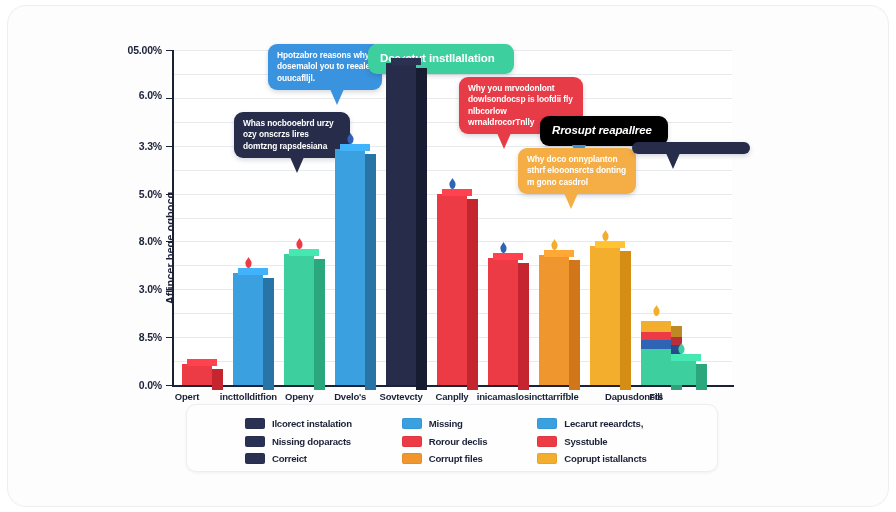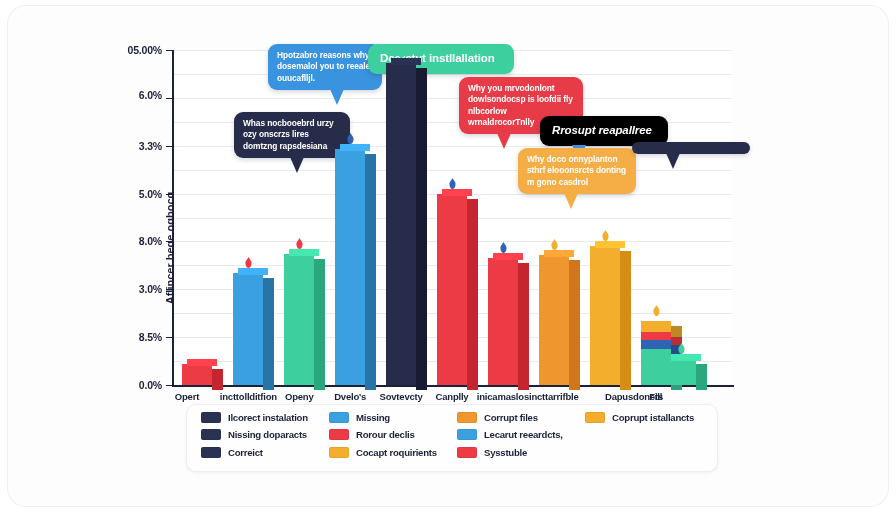--- a/index.html
+++ b/index.html
@@ -95,21 +95,21 @@
   
   .legend{
     position:absolute;left:186px;top:404px;width:532px;height:68px;
     background:#fefefe;border:1px solid #eceef1;border-radius:10px;
     box-shadow:0 1px 3px rgba(20,30,60,.06);
     display:grid;grid-template-columns:repeat(4,1fr);
     grid-auto-flow:column;grid-template-rows:repeat(3,1fr);
     padding:7px 10px 7px 14px;box-sizing:border-box;
     column-gap:6px;
   }
-  .legend-item{display:flex;align-items:flex-start;gap:7px;}
+  .legend-item{display:flex;align-items:flex-end;gap:7px;margin-left:44px;}
   .legend-swatch{
     width:20px;height:11px;border-radius:2px;flex:none;
     box-shadow:inset 0 0 0 1px rgba(0,0,0,.06);
   }
   .legend-label{
     font-size:9.6px;font-weight:bold;color:#1b2238;
     white-space:nowrap;letter-spacing:-0.25px;
   }
 </style>
 </head>
@@ -188,24 +188,20 @@
       </div>
       <div class="legend-item">
         <span class="legend-swatch" style="background: rgb(58, 160, 224);"></span>
         <span class="legend-label">Missing</span>
       </div>
       <div class="legend-item">
         <span class="legend-swatch" style="background: rgb(237, 59, 70);"></span>
         <span class="legend-label">Rorour declis</span>
       </div>
       <div class="legend-item">
-        <span class="legend-swatch" style="background: rgb(244, 174, 46);"></span>
-        <span class="legend-label">Cocapt roquirients</span>
-      </div>
-      <div class="legend-item">
         <span class="legend-swatch" style="background: rgb(240, 150, 47);"></span>
         <span class="legend-label">Corrupt files</span>
       </div>
       <div class="legend-item">
         <span class="legend-swatch" style="background: rgb(58, 160, 224);"></span>
         <span class="legend-label">Lecarut reeardcts,</span>
       </div>
       <div class="legend-item">
         <span class="legend-swatch" style="background: rgb(237, 59, 70);"></span>
         <span class="legend-label">Sysstuble</span>

